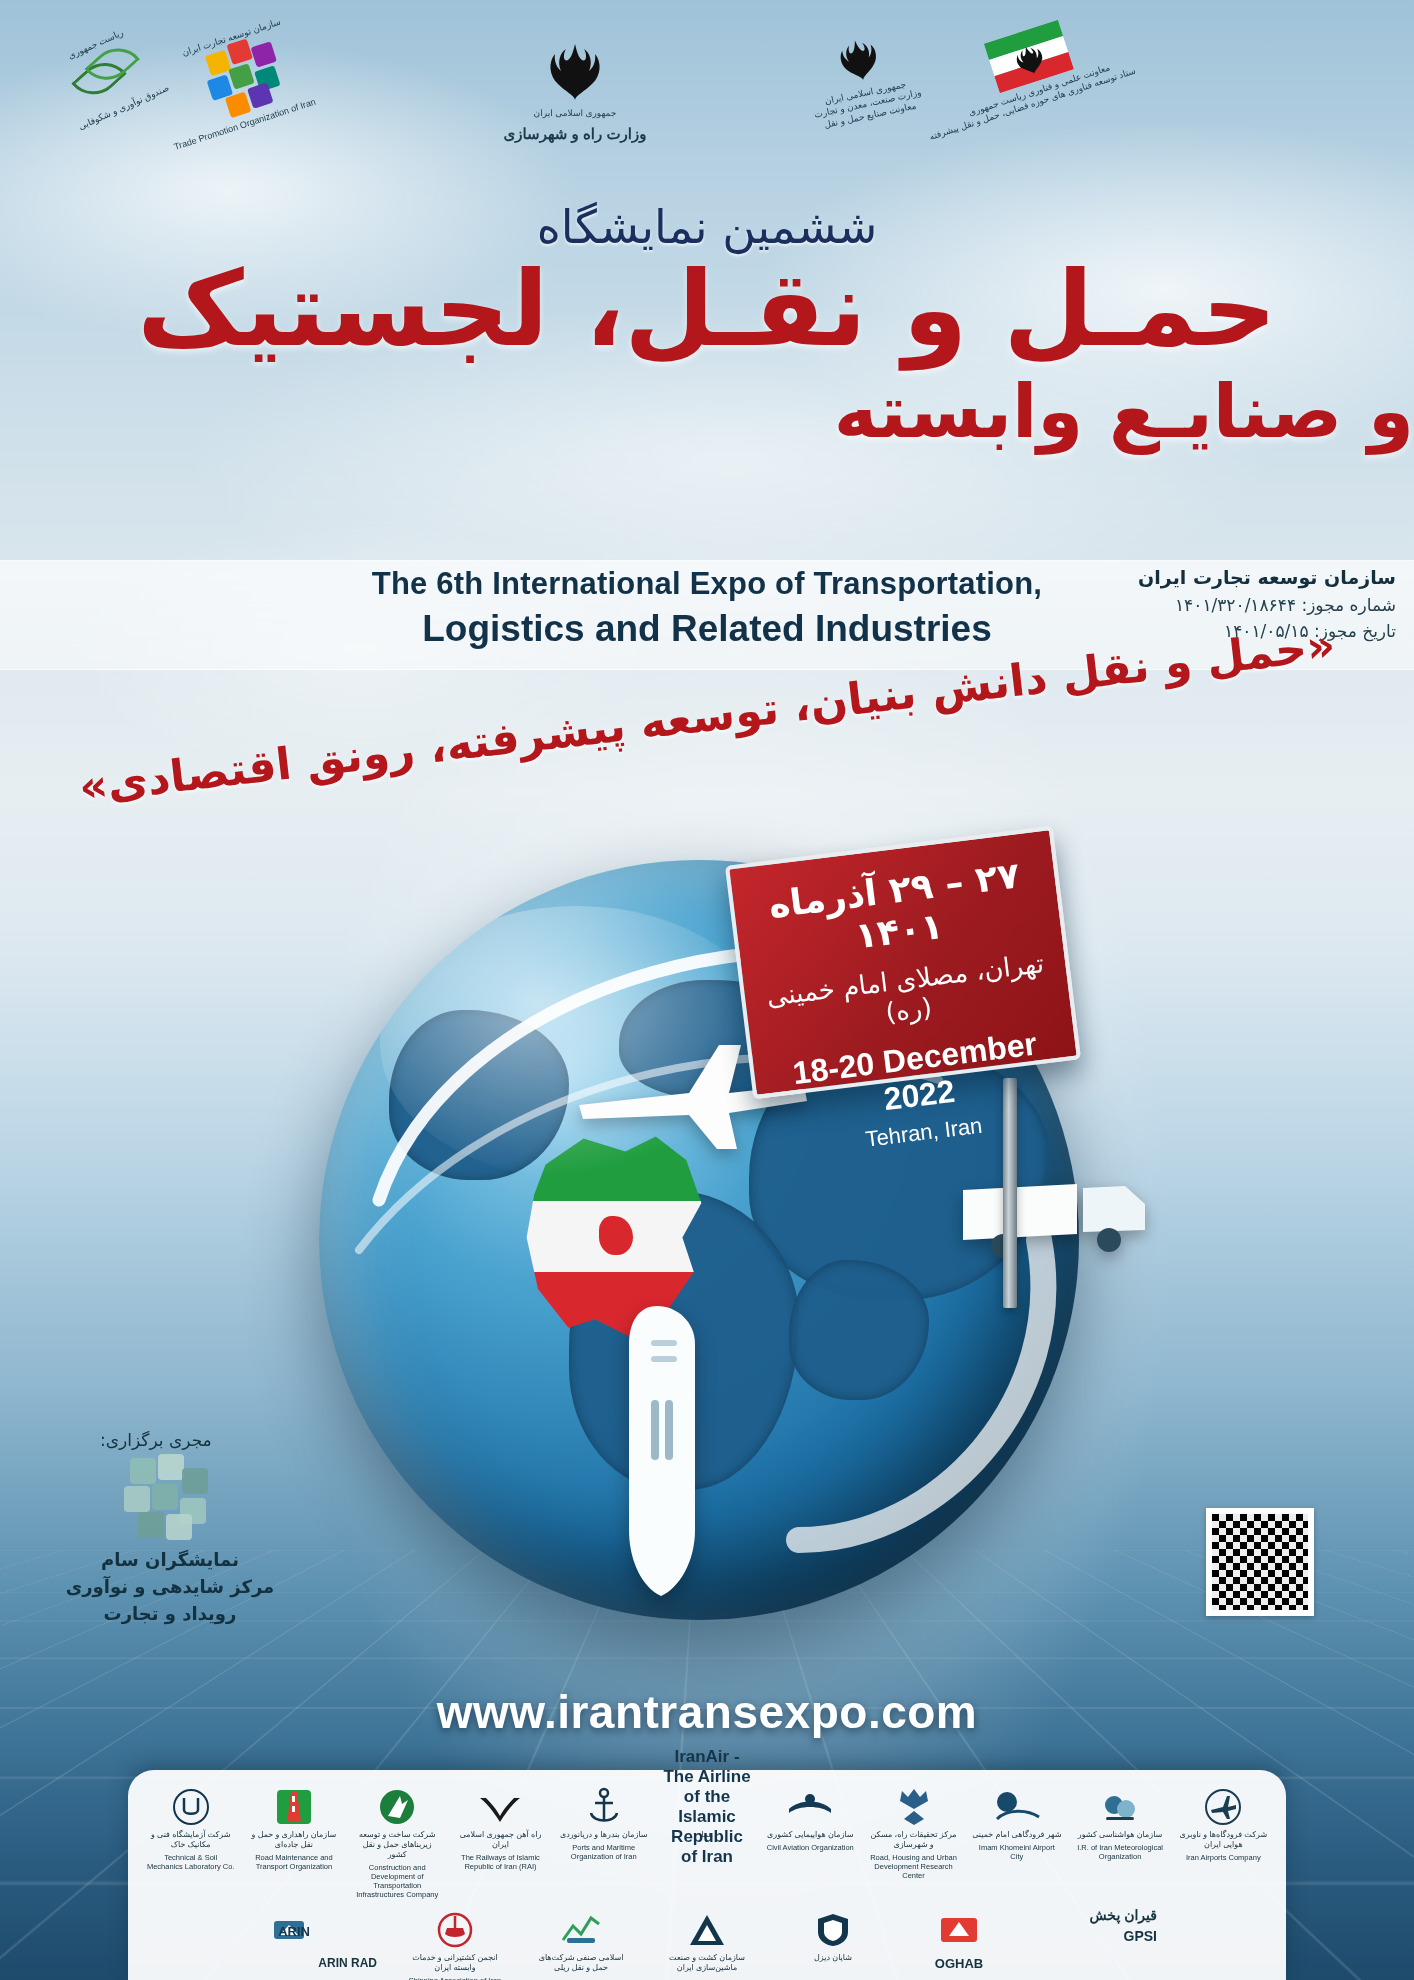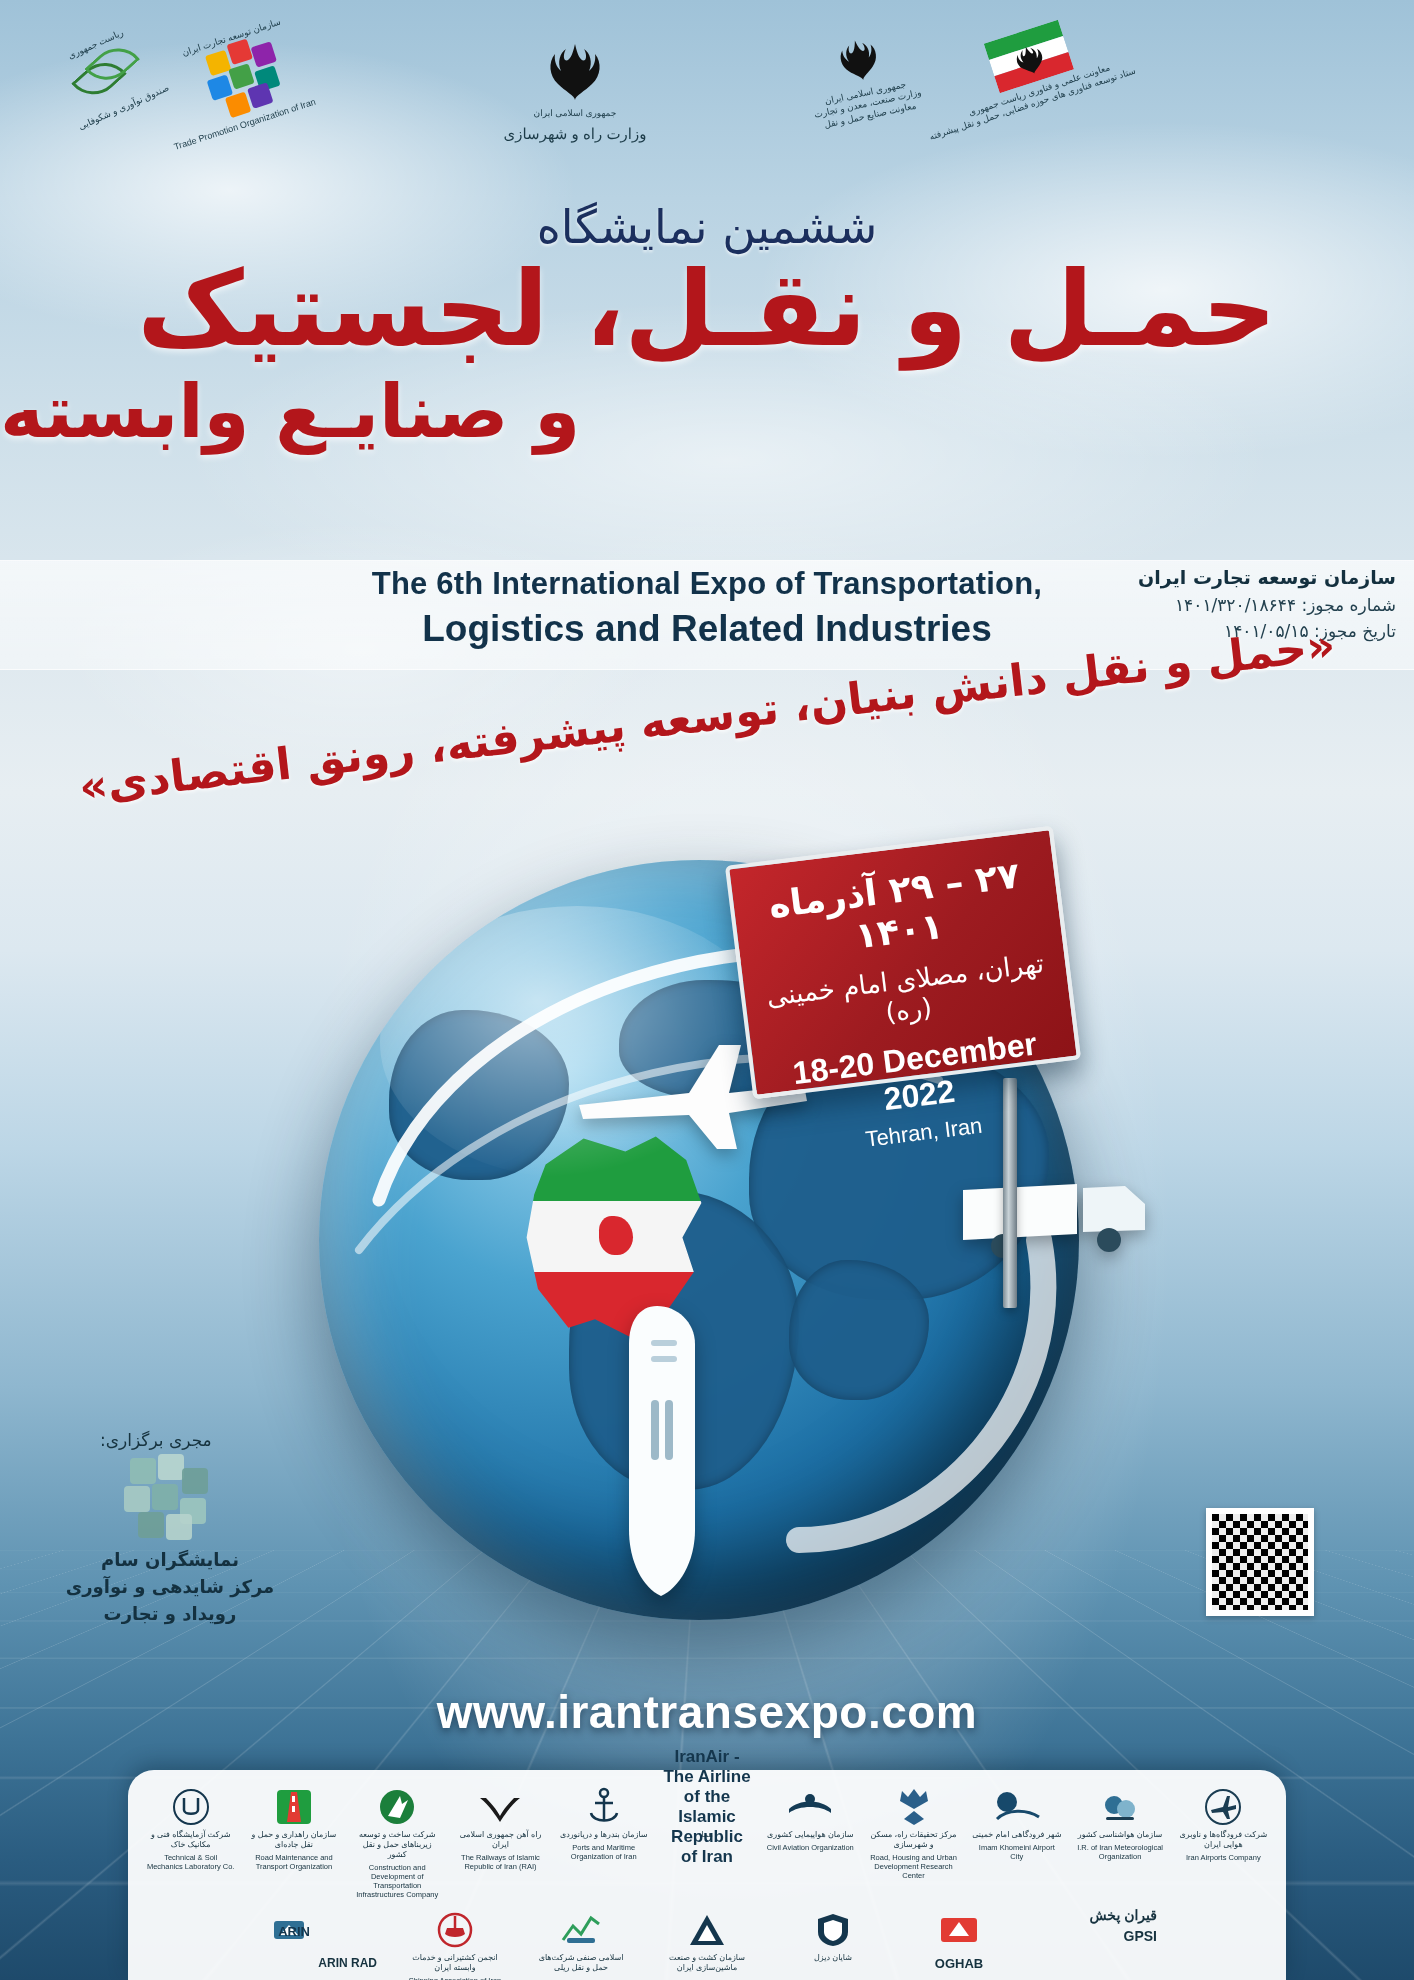--- a/index.html
+++ b/index.html
@@ -140,21 +140,21 @@
     position: absolute; top: 248px; left: 0; right: 0;
     text-align: center;
     font-family: "DejaVu Sans", sans-serif;
     font-size: 104px; font-weight: bold;
     color: #b3161b;
     letter-spacing: -1px;
     text-shadow: 0 3px 6px rgba(255,255,255,.65);
   }
   .t-main2 {
     position: absolute; top: 368px; left: 0; right: 0;
-    text-align: left;
+    text-align: right;
     font-family: "DejaVu Sans", sans-serif;
     font-size: 74px; font-weight: bold;
     color: #b3161b;
     text-shadow: 0 3px 6px rgba(255,255,255,.65);
   }
 
   .band {
     position: absolute;
     left: 0; right: 0; top: 560px;
     height: 110px;
@@ -443,21 +443,21 @@
       <div class="cap">Trade Promotion Organization of Iran</div>
     </div>
 
     <div class="logo lg-rah">
       <div class="emblem">
         <svg width="86" height="64" viewBox="0 0 86 64" aria-hidden="true">
           <path d="M43 4 C40 18 36 22 33 20 C31 18 32 12 34 9 C28 13 25 22 29 31 C24 27 22 20 23 14 C16 22 17 36 26 44 C33 51 43 56 43 60 C43 56 53 51 60 44 C69 36 70 22 63 14 C64 20 62 27 57 31 C61 22 58 13 52 9 C54 12 55 18 53 20 C50 22 46 18 43 4 Z" fill="#111"></path>
         </svg>
       </div>
       <div class="cap">جمهوری اسلامی ایران</div>
-      <div class="cap" style="font-size:15px;font-weight:normal;margin-top:6px;">وزارت راه و شهرسازی</div>
+      <div class="cap" style="font-size:15px;font-weight:bold;margin-top:6px;">وزارت راه و شهرسازی</div>
     </div>
 
     <div class="logo lg-sanat rot-c">
       <div class="emblem">
         <svg width="62" height="48" viewBox="0 0 86 64" aria-hidden="true">
           <path d="M43 4 C40 18 36 22 33 20 C31 18 32 12 34 9 C28 13 25 22 29 31 C24 27 22 20 23 14 C16 22 17 36 26 44 C33 51 43 56 43 60 C43 56 53 51 60 44 C69 36 70 22 63 14 C64 20 62 27 57 31 C61 22 58 13 52 9 C54 12 55 18 53 20 C50 22 46 18 43 4 Z" fill="#111"></path>
         </svg>
       </div>
       <div class="cap">جمهوری اسلامی ایران</div>
       <div class="cap">وزارت صنعت، معدن و تجارت</div>

